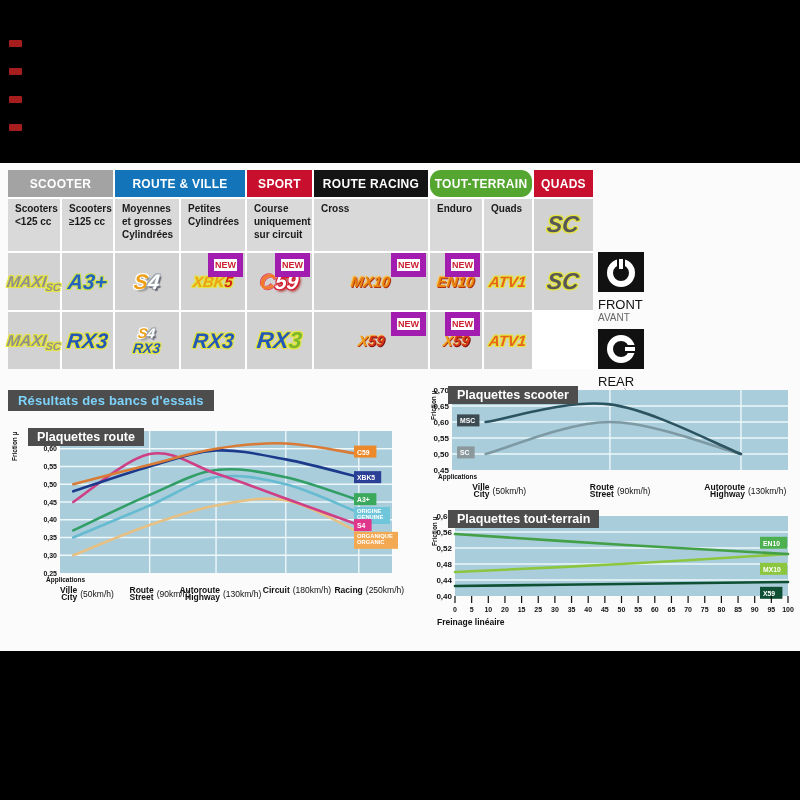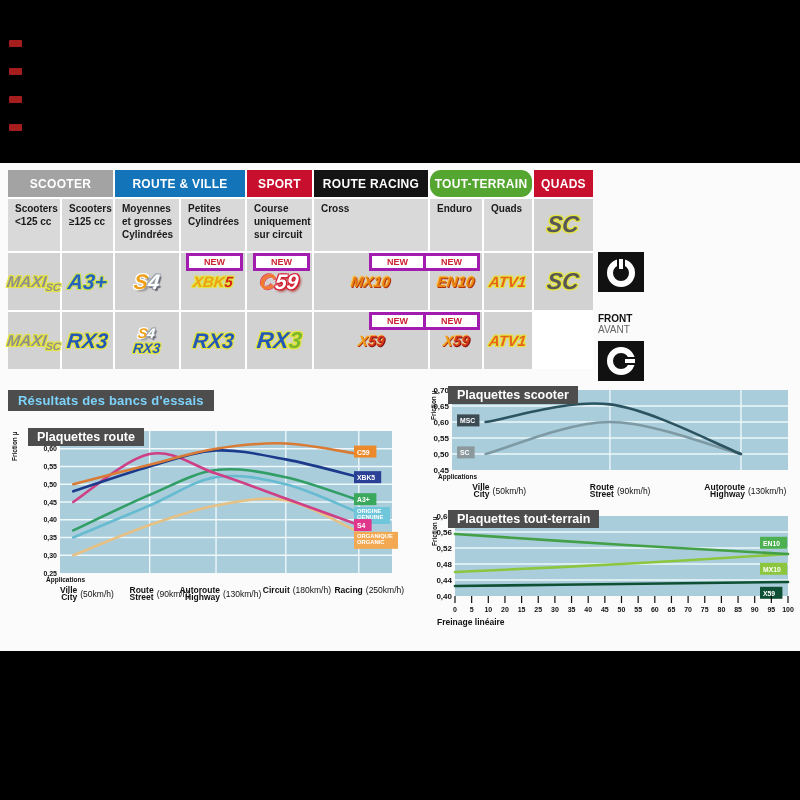--- a/index.html
+++ b/index.html
@@ -15,21 +15,21 @@
   
   #brake-table{position:absolute;left:8px;top:170px;display:grid;gap:2px;background:#fff;
     grid-template-rows:27px 52px 57px 57px;}
   .thead{color:#fff;font-weight:bold;font-size:12px;display:flex;align-items:center;
     justify-content:center;letter-spacing:.3px}
   .tsub{background:#d9d9d9;font-size:10px;font-weight:bold;color:#1a1a1a;
     padding:3px 2px 0 7px;line-height:1.3;text-align:left}
   .tcell{background:#d2d2d2;display:flex;align-items:center;justify-content:center;position:relative}
   .tcell.stack{flex-direction:column;gap:1px}
   .newb{position:absolute;top:0;right:2px;background:#fff;color:#cc2030;font-size:9px;
-    font-weight:bold;padding:0 15px;line-height:12px;border:3px solid #a21caf}
+    font-weight:bold;padding:0 1px;line-height:12px;border:6px solid #a21caf}
   .logo{font-weight:bold;font-style:italic;font-size:21px;line-height:1;
     transform:skewX(-6deg);white-space:nowrap}
   .logo.small{font-size:15px}
   .logo.big{font-size:23px}
   .logo.stk{font-size:14px}
   .p-sc{color:#575757;text-shadow:var(--gy);font-size:1.1em}
   .p-maxi{color:#8f8f8f;text-shadow:var(--gy);font-size:.75em}
   .p-maxisub{color:#8f8f8f;text-shadow:var(--gy);font-size:.52em;vertical-align:-.4em}
   .p-a3{color:#2563c0;text-shadow:-1px -1px 0 #cde04a,1px -1px 0 #cde04a,-1px 1px 0 #cde04a,1px 1px 0 #cde04a}
   .p-s4s{color:#f0a018;text-shadow:-1px -1px 0 #fff,1px -1px 0 #fff,-1px 1px 0 #fff,2px 2px 2px #888}
@@ -41,21 +41,21 @@
   .p-rx{color:#2458b8;text-shadow:var(--gy)}
   .p-rx3g{color:#7ab82e;text-shadow:var(--gy)}
   .p-mx{color:#e8820f;text-shadow:1px 1px 0 #b03010,-1px -1px 0 #f8c860}
   .p-atv{color:#e8641a;text-shadow:var(--gy)}
   .p-x59x{color:#f0a018;text-shadow:1px 1px 0 #b03010}
   .p-x5959{color:#d83818;text-shadow:1px 1px 0 #801010,-1px -1px 0 #f8c860}
 
   
   #front-rear{position:absolute;left:598px;top:252px;width:70px}
   .fr-item{margin-bottom:6px}
-  .fr-label{font-size:10px;font-weight:bold;color:#111;margin-top:17px}
+  .fr-label{font-size:13px;font-weight:normal;color:#111;margin-top:1px}
   .fr-sub{font-size:10px;color:#666}
 
   
   .dark-box{position:absolute;background:#4d4d4d;color:#7dd3fc;font-weight:bold;
     font-size:13px;padding:3px 10px;letter-spacing:.2px;z-index:5}
   .chart{position:absolute}
   .chart svg{position:absolute;left:0;top:0}
   .chart-title{position:absolute;background:#4d4d4d;color:#fff;font-weight:bold;
     font-size:12.5px;padding:2px 9px;z-index:5}
 </style>

